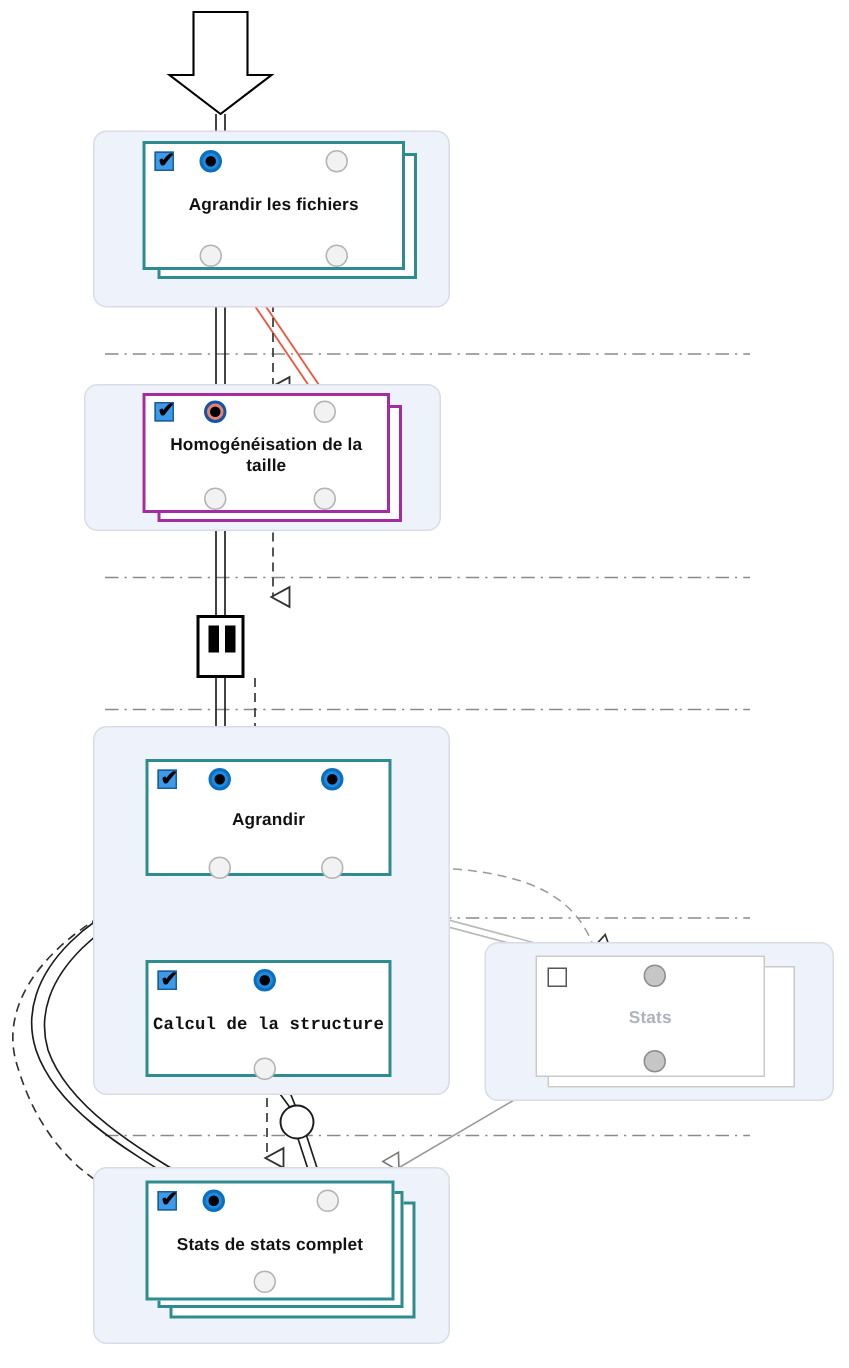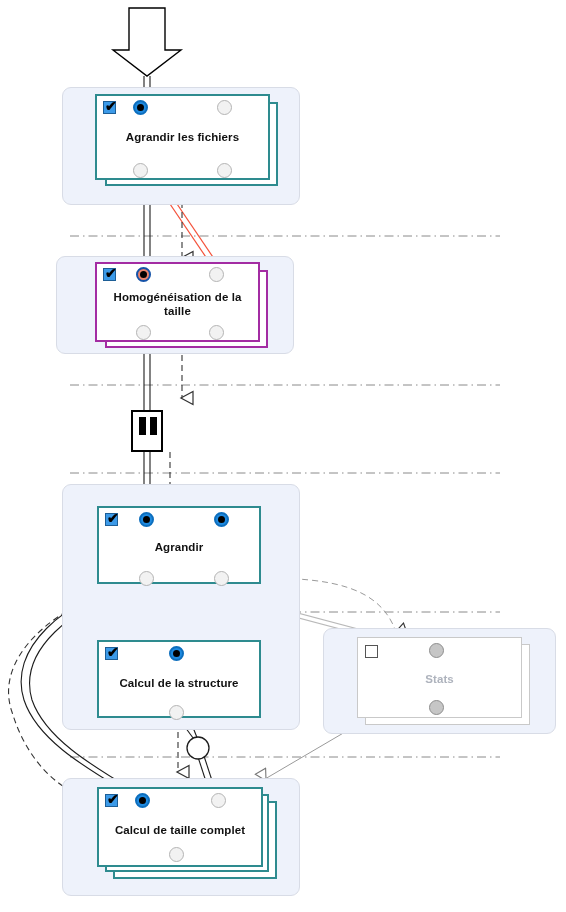--- a/index.html
+++ b/index.html
@@ -195,47 +195,47 @@
       <div class="title" style="top:35px;">Agrandir</div>
     </div>
 
     <div class="node" style="left:97px;top:640px;width:164px;height:78px;">
       <div class="face"></div>
       <div class="cbx" style="left:8px;top:7px;">
         <span class="tick">✔</span>
       </div>
       <div class="port active" style="left:72px;top:6px;"></div>
       <div class="port" style="left:72px;top:65px;"></div>
-      <div class="title" style="top:37px;">Calcul de la structure</div>
+      <div class="title" style="top:37px;font-family:Liberation Mono, monospace;">Calcul de la structure</div>
     </div>
 
     <div class="panel" style="left:323px;top:628px;width:233px;height:106px;"></div>
 
-    <div class="node" style="left:357px;top:637px;width:165px;height:81px;">
+    <div class="node" style="left:357px;top:637px;width:153px;height:81px;">
       <div class="sheet gray" style="left:8px;top:7px;width:165px;height:81px;"></div>
       <div class="face gray"></div>
       <div class="cbx off" style="left:8px;top:8px;"></div>
       <div class="port graydk" style="left:72px;top:6px;"></div>
       <div class="port graydk" style="left:72px;top:63px;"></div>
       <div class="title dim" style="top:36px;">Stats</div>
     </div>
 
     <div class="panel" style="left:62px;top:778px;width:238px;height:118px;"></div>
 
     <div class="node" style="left:97px;top:787px;width:166px;height:80px;">
       <div class="sheet" style="left:16px;top:14px;width:164px;height:78px;"></div>
       <div class="sheet" style="left:8px;top:7px;width:164px;height:78px;"></div>
       <div class="face"></div>
       <div class="cbx" style="left:8px;top:7px;">
         <span class="tick">✔</span>
       </div>
       <div class="port active" style="left:38px;top:6px;"></div>
       <div class="port" style="left:114px;top:6px;"></div>
       <div class="port" style="left:72px;top:60px;"></div>
-      <div class="title" style="top:37px;">Calcul de taille complet</div>
+      <div class="title" style="top:37px;">Stats de stats complet</div>
     </div>
   </div>
 
   <svg class="layer" id="svg-front" viewBox="0 0 566 912">
     <circle cx="198" cy="748" r="11" fill="#ffffff" stroke="#1c1c1c" stroke-width="1.3"></circle>
   </svg>
 
 </div>
 
 </body></html>

